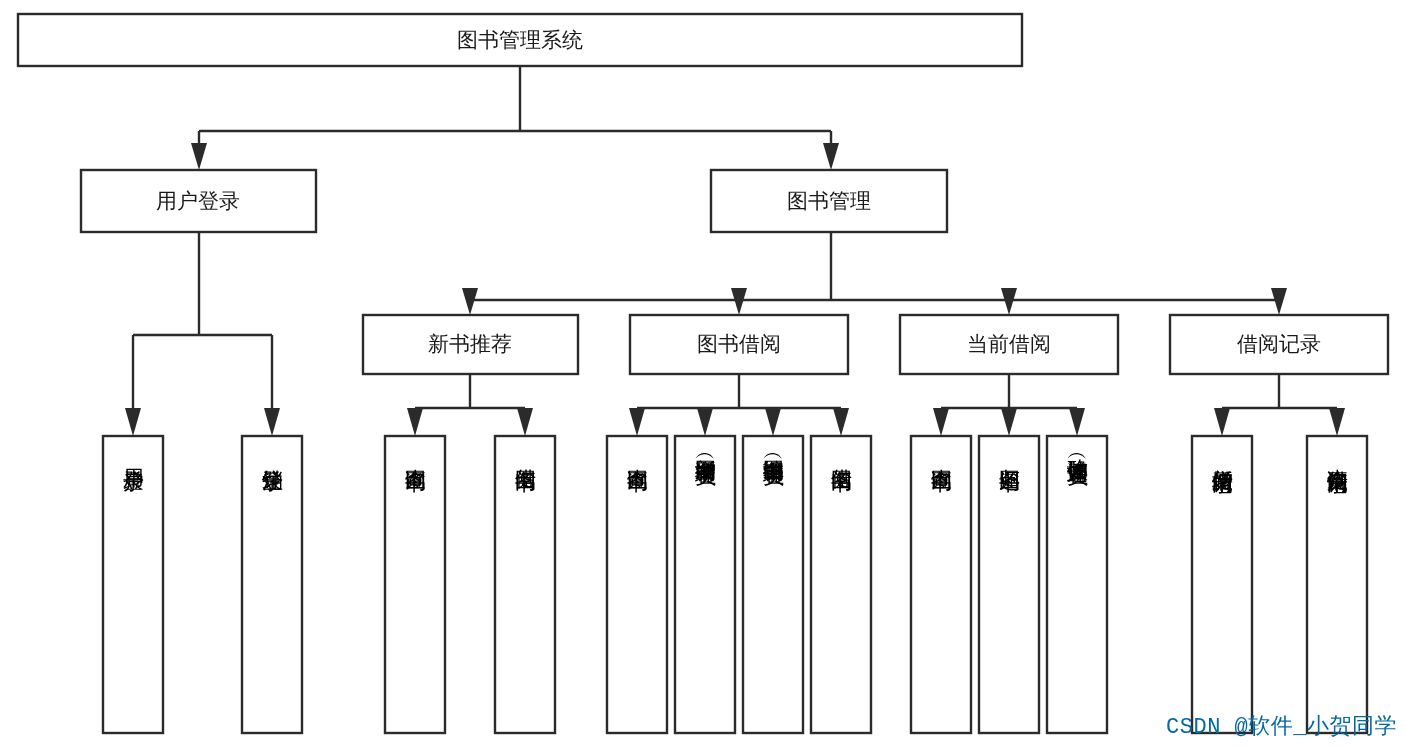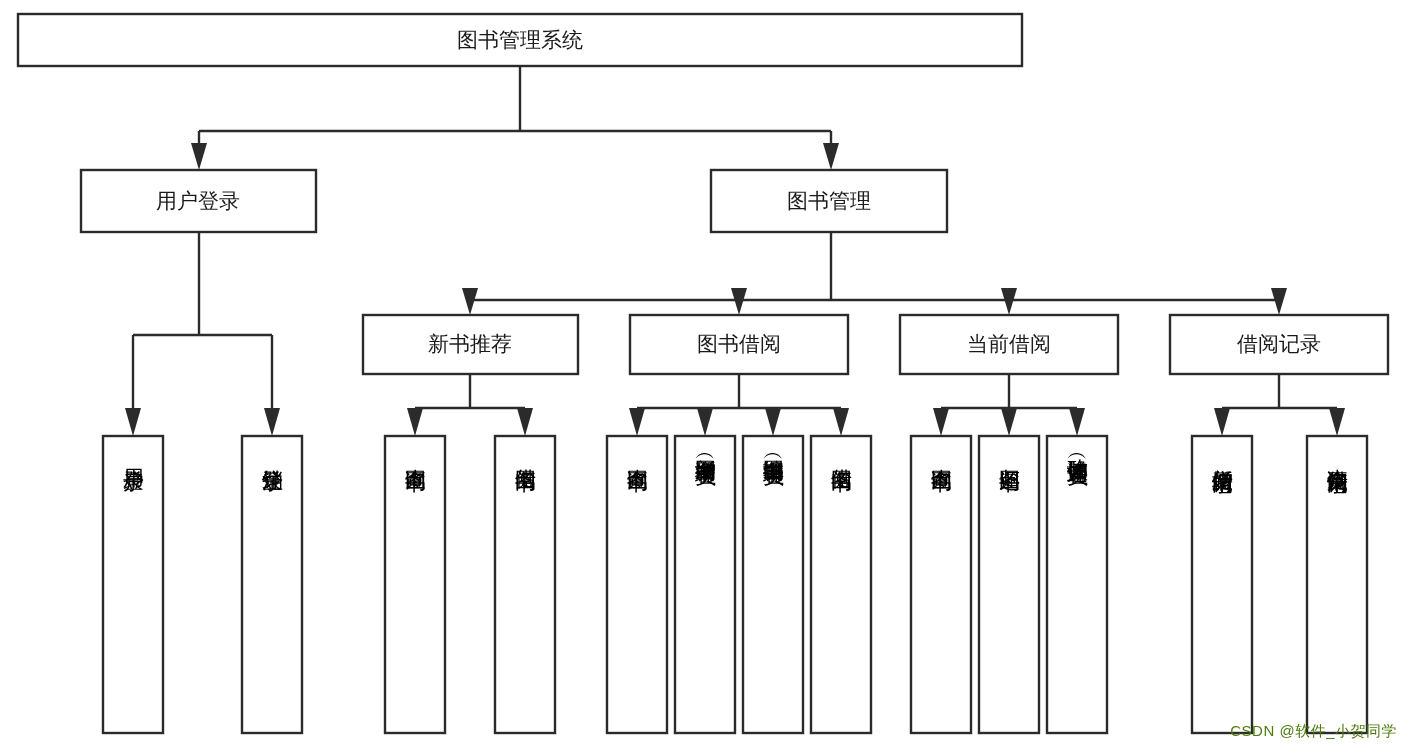--- a/index.html
+++ b/index.html
@@ -58,23 +58,23 @@
     overflow: hidden;
   }
   .vlabel-wrap {
     box-sizing: border-box;
     padding-top: 14px;
   }
   .watermark {
     position: absolute;
     right: 8px;
     bottom: 6px;
-    font-family: Liberation Sans, sans-serif;
-    font-size: 15px;
-    color: #4d7c0f;
+    font-family: Liberation Mono, monospace;
+    font-size: 22px;
+    color: #0369a1;
     letter-spacing: 0.5px;
     white-space: nowrap;
     pointer-events: none;
   }
 </style>
 </head>
 <body>
 
 <svg id="diagram" viewBox="0 0 1405 747" xmlns="http://www.w3.org/2000/svg">
 

